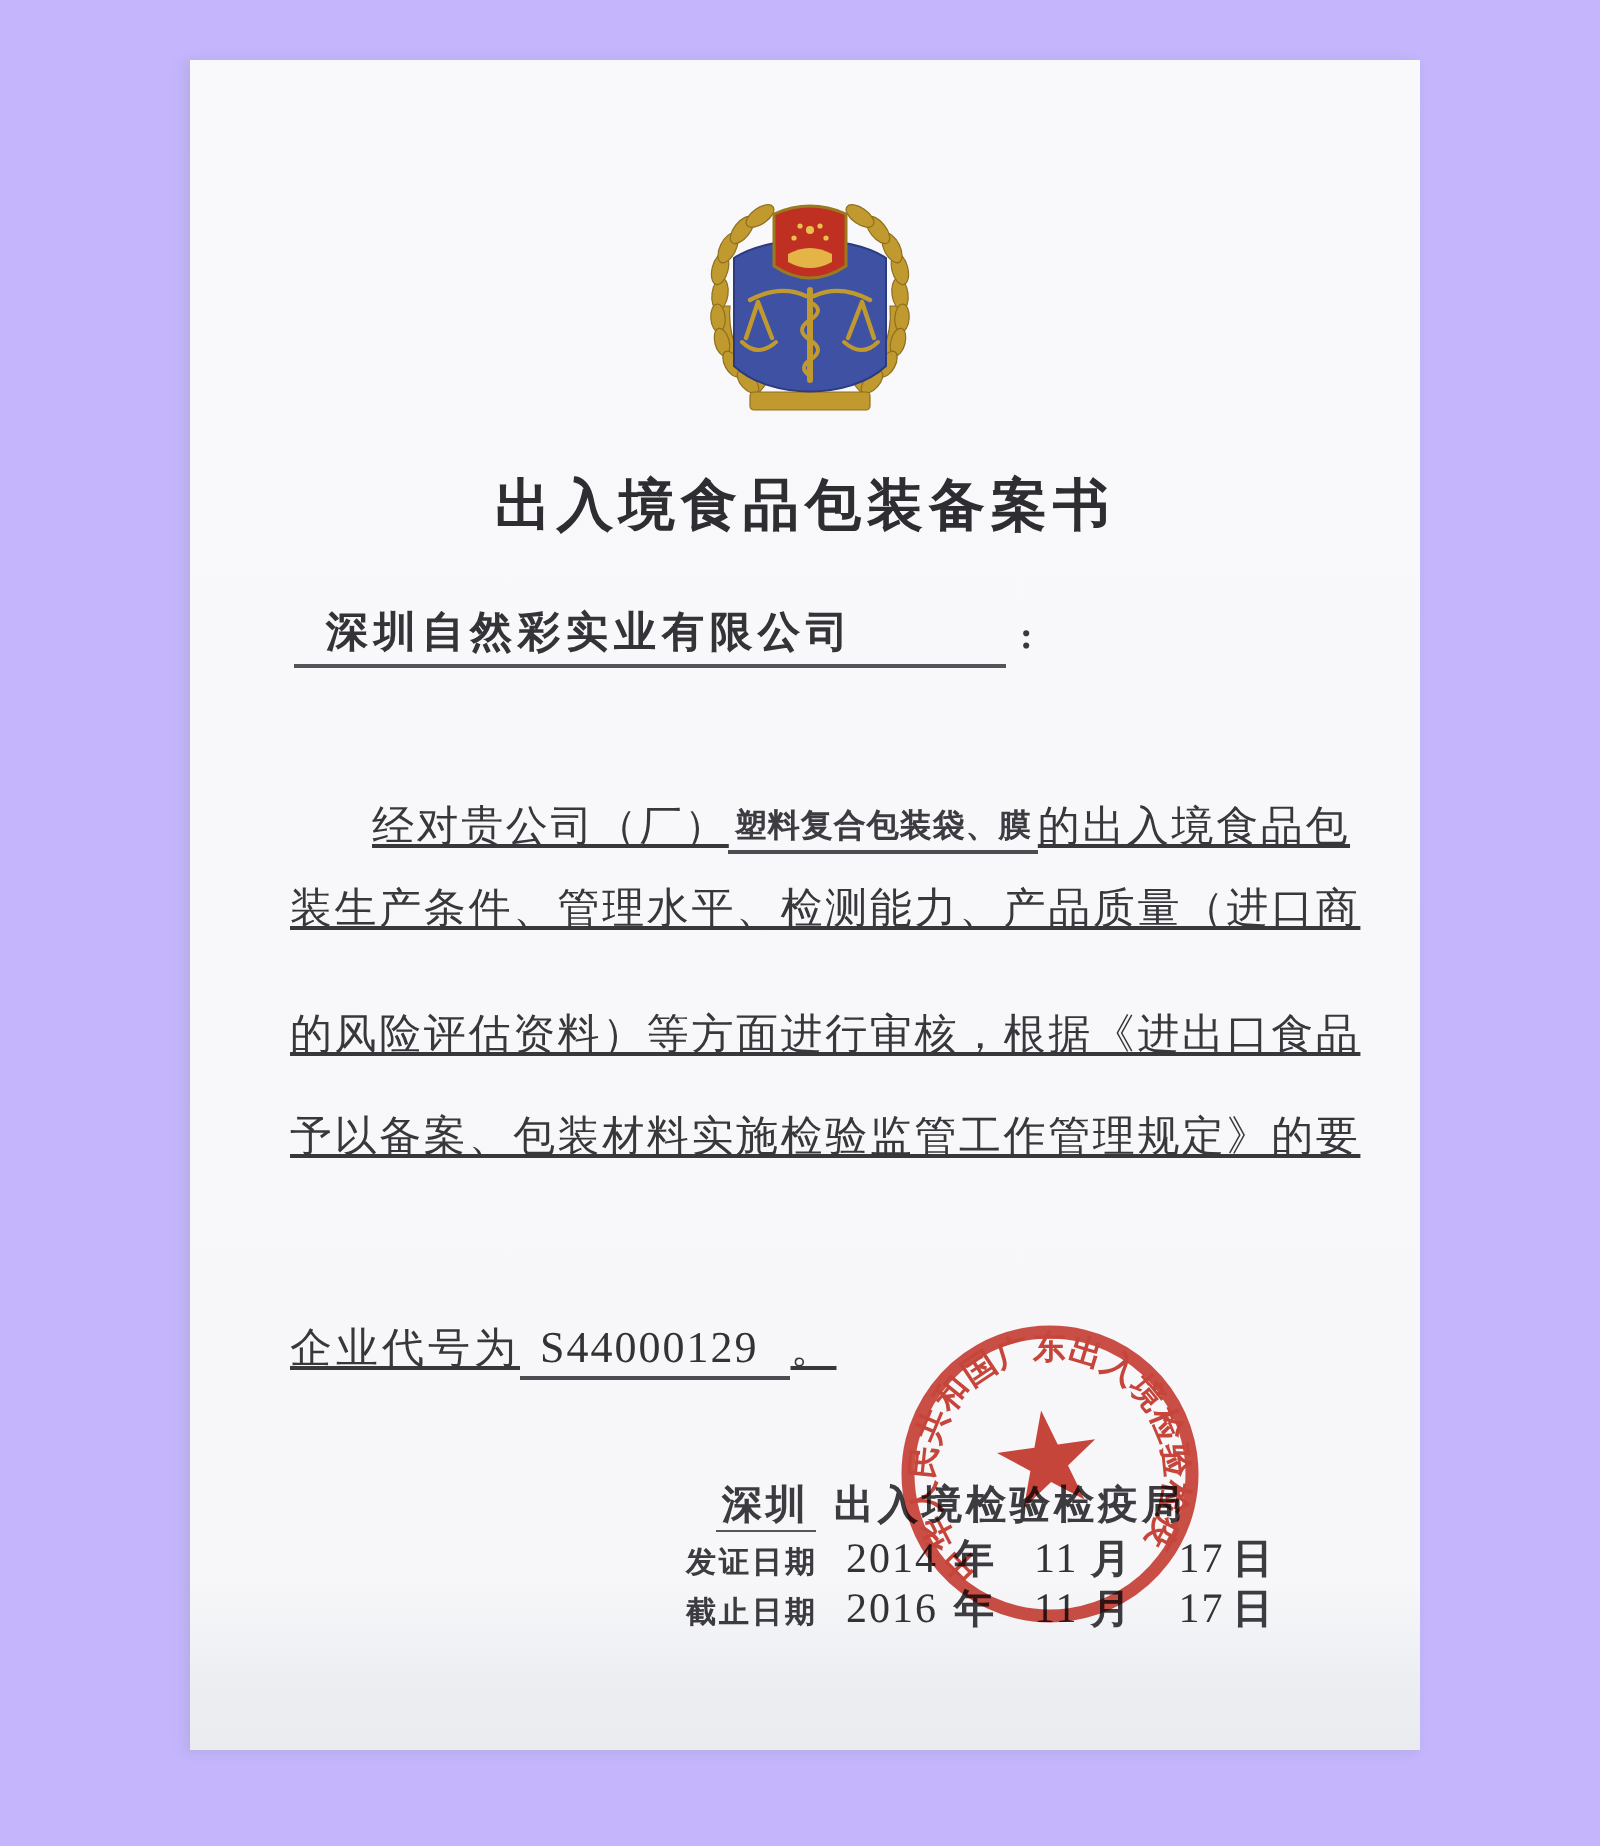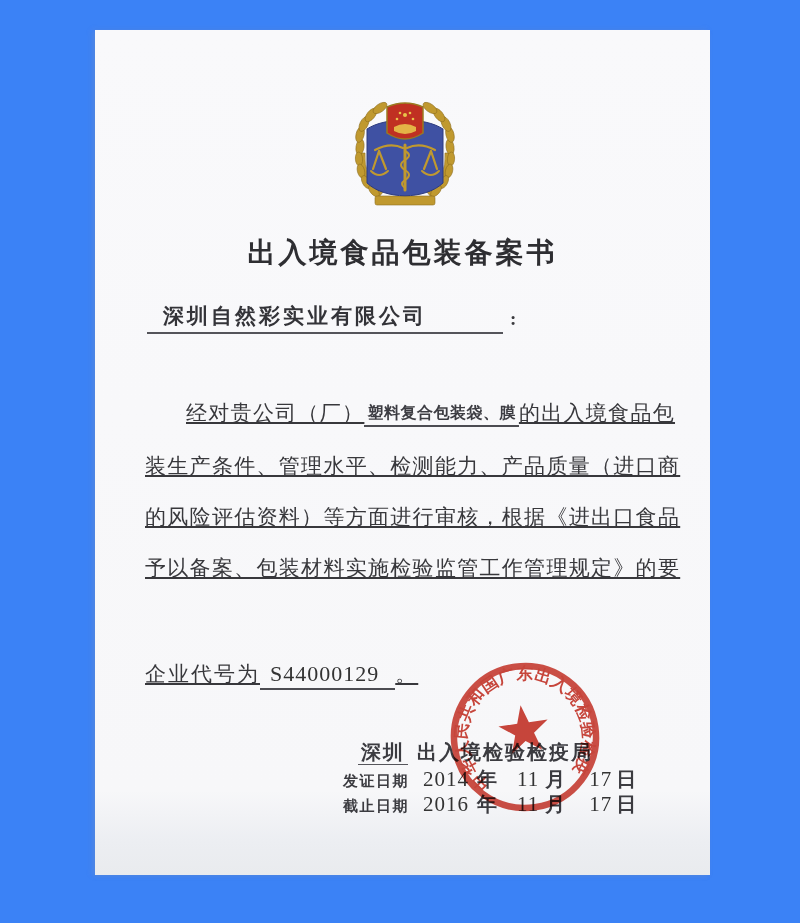--- a/index.html
+++ b/index.html
@@ -1,19 +1,19 @@
 <!DOCTYPE html>
 <html><head>
 <meta charset="utf-8">
 <style>
   * { margin: 0; padding: 0; box-sizing: border-box; }
   html, body { width: 800px; height: 923px; background: #ffffff; overflow: hidden; }
   body { font-family: "Liberation Serif", serif; color: #3a3a3e; }
 
-  .stage { position: relative; width: 800px; height: 923px; background: #3b82f6; }
+  .stage { position: relative; width: 800px; height: 923px; background: #c4b5fd; }
 
   .paper {
     position: absolute; left: 95px; top: 30px; width: 615px; height: 845px;
     background: linear-gradient(180deg, #f9f9fb 0%, #f7f7f9 90%, #eceef2 96%, #e9ebee 100%);
     box-shadow: -3px 0 6px rgba(150,150,160,0.18), -1px 2px 4px rgba(160,160,170,0.12);
   }
 
   .emblem { position: absolute; left: 250px; top: 63px; width: 120px; height: 126px; }
 
   .cert-title {
@@ -120,21 +120,21 @@
     <div class="cert-title">出入境食品包装备案书</div>
 
     <div class="company-wrap">
       <span class="company-name">深圳自然彩实业有限公司</span>
     </div>
     <span class="company-colon">:</span>
 
     <div class="body-line indent" style="top:369px">
       <span>经对贵公司（厂）</span><span class="blank-fill">塑料复合包装袋、膜</span><span>的出入境食品包</span>
     </div>
-    <div class="body-line" style="top:422px">装生产条件、管理水平、检测能力、产品质量（进口商</div>
+    <div class="body-line" style="top:410px">装生产条件、管理水平、检测能力、产品质量（进口商</div>
     <div class="body-line" style="top:473px">的风险评估资料）等方面进行审核，根据《进出口食品</div>
     <div class="body-line" style="top:524px">予以备案、包装材料实施检验监管工作管理规定》的要</div>
 
     <div class="body-line" style="top:630px; letter-spacing:2px;">
       <span>企业代号为</span><span class="code-value">S44000129</span><span>。</span>
     </div>
 
     <div class="sig-line" style="left:263px; top:709px">
       <span class="city-underlined">深圳</span><span>出入境检验检疫局</span>
     </div>

